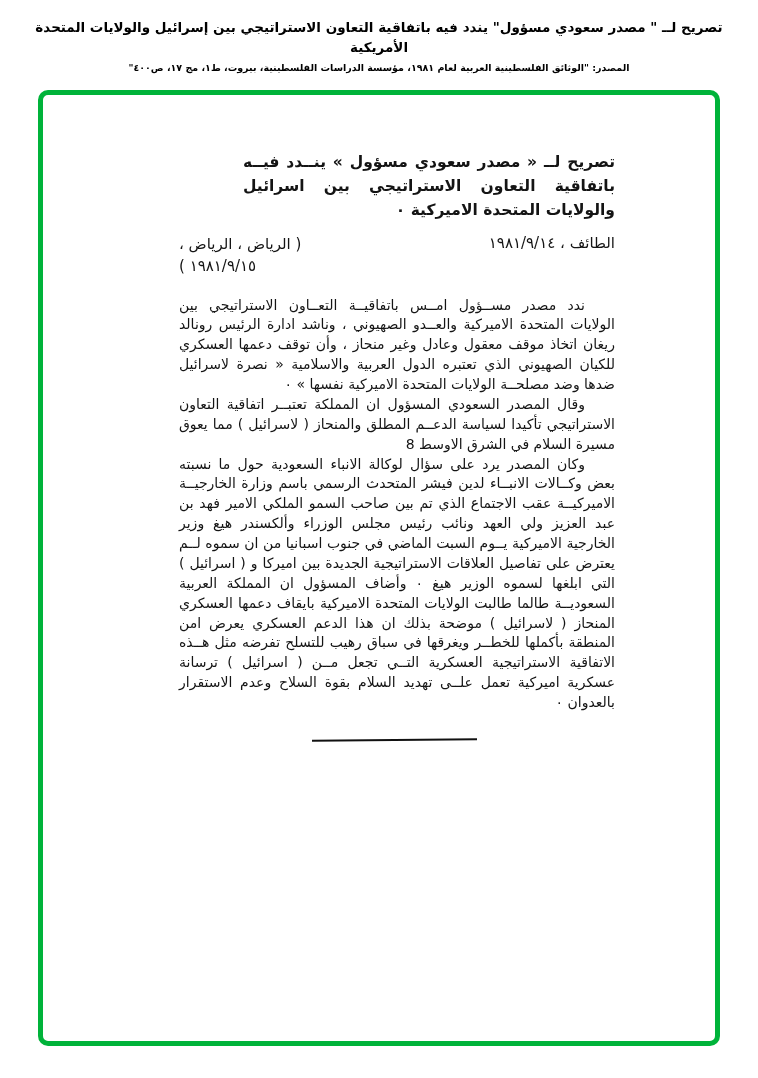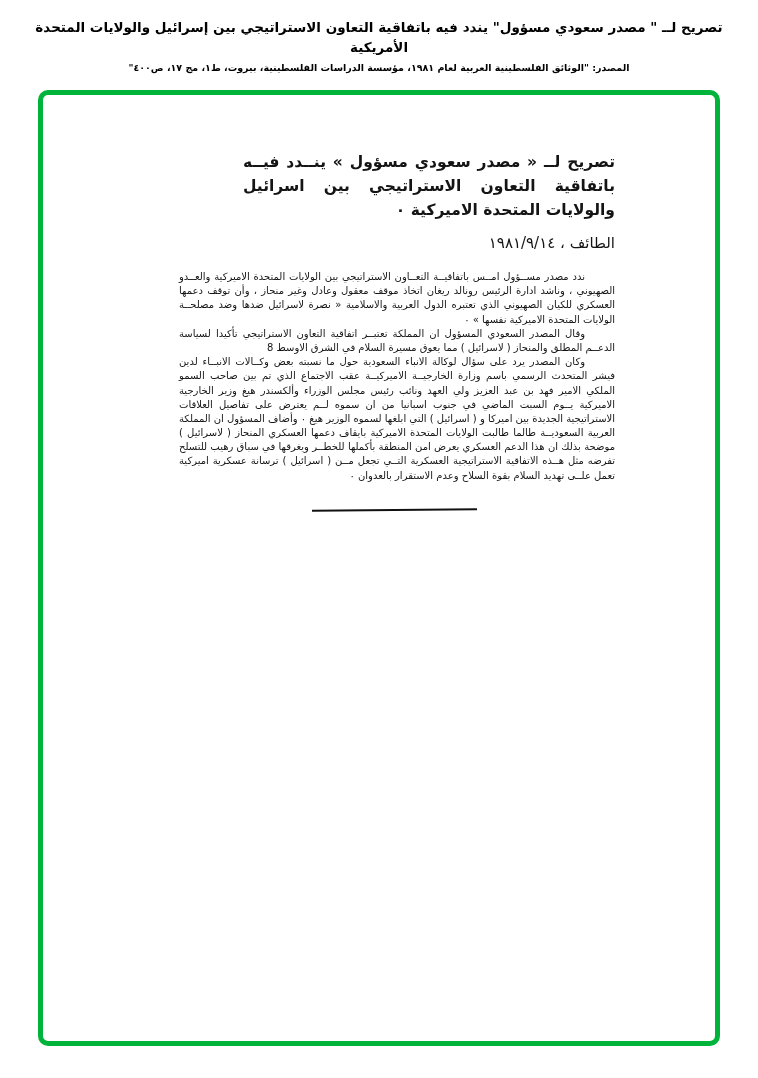--- a/index.html
+++ b/index.html
@@ -80,21 +80,21 @@
   .dateline .dl-primary {
     white-space: nowrap;
   }
   .dateline .dl-secondary {
     width: 142px;
     text-align: left;
     line-height: 1.45;
   }
   .doc-body p {
     margin: 0;
-    font-size: 10px;
+    font-size: 14px;
     line-height: 1.42;
     text-indent: 30px;
   }
   .end-rule {
     width: 165px;
     height: 2px;
     background: #111;
     margin: 26px 138px 0 auto; 
     transform: rotate(-0.6deg);
   }
@@ -107,20 +107,21 @@
   <div class="hdr-source">المصدر: "الوثائق الفلسطينية العربية لعام ١٩٨١، مؤسسة الدراسات الفلسطينية، بيروت، ط١، مج ١٧، ص٤٠٠"</div>
 </div>
 
 <div class="doc-frame" style="border-color: rgb(0, 179, 58);">
   <div class="doc">
 
     <p class="doc-title">تصريح لــ « مصدر سعودي مسؤول » ينــدد فيــه باتفاقية التعاون الاستراتيجي بين اسرائيل والولايات المتحدة الاميركية ٠</p>
 
     <div class="dateline">
       <span class="dl-primary">الطائف ، ١٩٨١/٩/١٤</span>
+      <span class="dl-secondary">( الرياض ، الرياض ، ١٩٨١/٩/١٥ )</span>
     </div>
 
     <div class="doc-body">
         <p>ندد مصدر مســؤول امــس باتفاقيــة التعــاون الاستراتيجي بين الولايات المتحدة الاميركية والعــدو الصهيوني ، وناشد ادارة الرئيس رونالد ريغان اتخاذ موقف معقول وعادل وغير منحاز ، وأن توقف دعمها العسكري للكيان الصهيوني الذي تعتبره الدول العربية والاسلامية « نصرة لاسرائيل ضدها وضد مصلحــة الولايات المتحدة الاميركية نفسها » ٠</p>
         <p>وقال المصدر السعودي المسؤول ان المملكة تعتبــر اتفاقية التعاون الاستراتيجي تأكيدا لسياسة الدعــم المطلق والمنحاز ( لاسرائيل ) مما يعوق مسيرة السلام في الشرق الاوسط 8</p>
         <p>وكان المصدر يرد على سؤال لوكالة الانباء السعودية حول ما نسبته بعض وكــالات الانبــاء لدين فيشر المتحدث الرسمي باسم وزارة الخارجيــة الاميركيــة عقب الاجتماع الذي تم بين صاحب السمو الملكي الامير فهد بن عبد العزيز ولي العهد ونائب رئيس مجلس الوزراء وألكسندر هيغ وزير الخارجية الاميركية يــوم السبت الماضي في جنوب اسبانيا من ان سموه لــم يعترض على تفاصيل العلاقات الاستراتيجية الجديدة بين اميركا و ( اسرائيل ) التي ابلغها لسموه الوزير هيغ ٠ وأضاف المسؤول ان المملكة العربية السعوديــة طالما طالبت الولايات المتحدة الاميركية بايقاف دعمها العسكري المنحاز ( لاسرائيل ) موضحة بذلك ان هذا الدعم العسكري يعرض امن المنطقة بأكملها للخطــر ويغرقها في سباق رهيب للتسلح تفرضه مثل هــذه الاتفاقية الاستراتيجية العسكرية التــي تجعل مــن ( اسرائيل ) ترسانة عسكرية اميركية تعمل علــى تهديد السلام بقوة السلاح وعدم الاستقرار بالعدوان ٠</p>
       </div>
 
     <div class="end-rule"></div>
 

